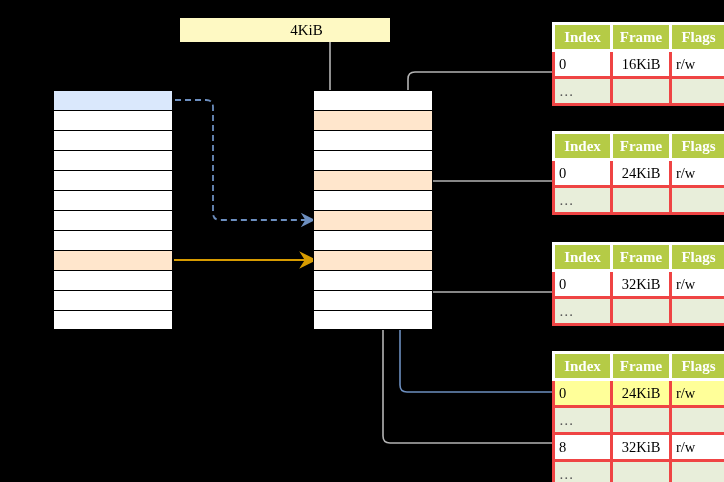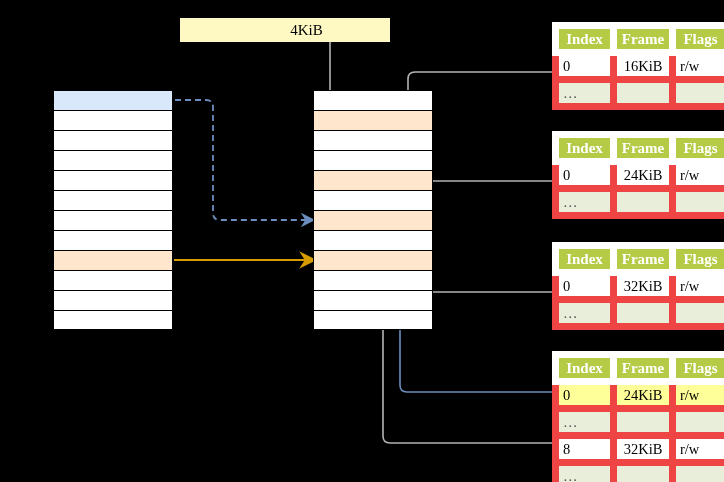--- a/index.html
+++ b/index.html
@@ -16,21 +16,21 @@
   .cell.orange{background:#ffe6cc;}
 
   
   .sizebox{position:absolute;left:180px;top:18px;width:167px;height:24px;
            background:#fef9c3;color:#000;font-size:15px;line-height:24px;
            text-align:center;padding-left:43px;}
 
   
   .ptable{position:absolute;width:173px;border-collapse:collapse;
           table-layout:fixed;font-size:14.5px;}
-  .ptable td,.ptable th{border:7px solid #ef4444;height:27px;padding:0 4px;
+  .ptable td,.ptable th{border:3px solid #ef4444;height:27px;padding:0 4px;
           box-sizing:border-box;overflow:hidden;white-space:nowrap;}
   .ptable th{background:#b5cb46;color:#fff;font-weight:bold;text-align:center;
           border-color:#fff;font-size:15px;}
   .ptable td{background:#fff;color:#000;vertical-align:middle;}
   .ptable tr.ell td{background:#e8eeda;color:#555;}
   .ptable td.hl{background:#ffff99;}
   .c-index{width:58px;}
   .c-frame{width:59px;text-align:center;}
   .c-flags{width:56px;}
 </style>

